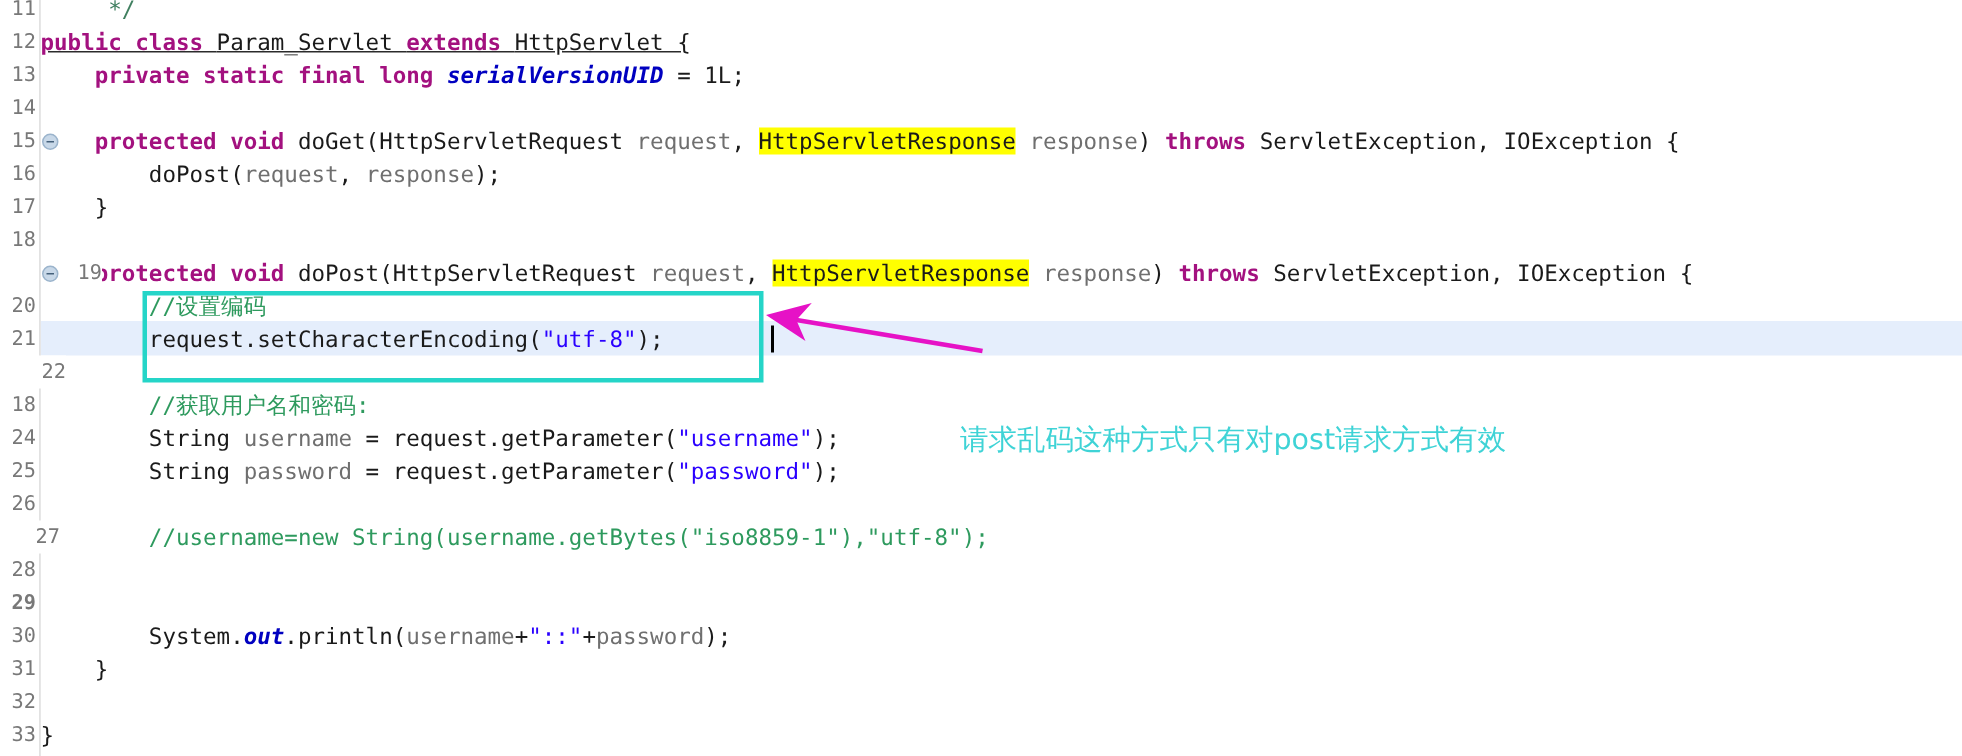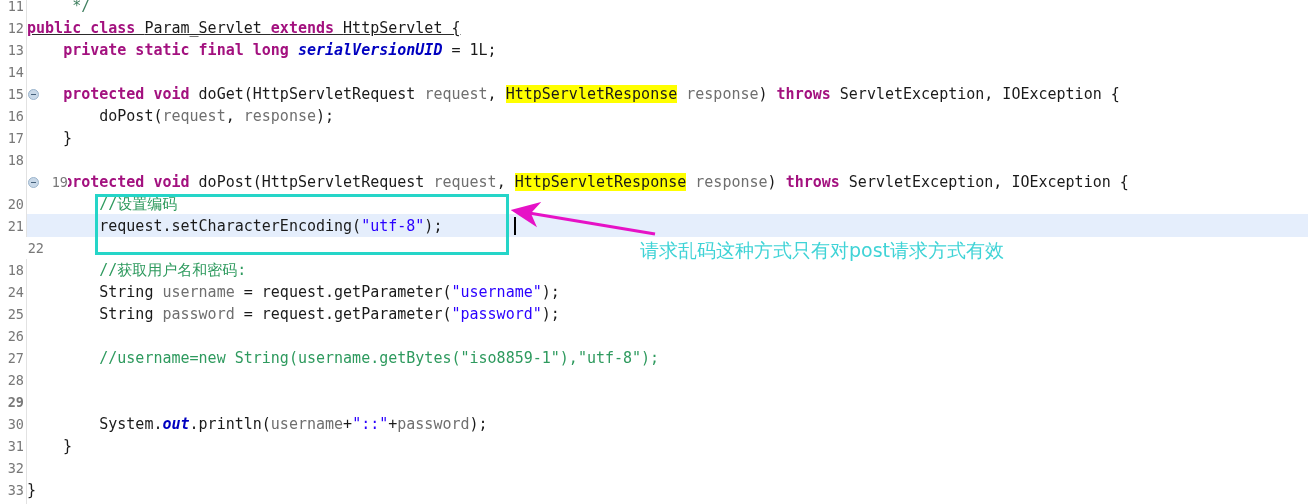--- a/index.html
+++ b/index.html
@@ -119,20 +119,21 @@
     z-index: 5;
     pointer-events: none;
   }
   .anno-text {
     position: absolute;
     color: #3fd3d6;
     font-family: "DejaVu Sans", "Liberation Sans", sans-serif;
     font-size: 19px;
     white-space: nowrap;
     z-index: 6;
+    margin-top: 42px;
   }
   .arrow-svg {
     position: absolute;
     z-index: 6;
     pointer-events: none;
   }
 </style>
 </head>
 <body>
 
@@ -182,21 +183,21 @@
       <div class="gline" style="top: 127px; z-index: 5;">17</div>
       <div class="gline" style="top: 149px; z-index: 5;">18</div>
       <div class="gline" style="top: 171px; z-index: 5; margin-left: 44px;">19</div>
       <div class="gline" style="top: 193px; z-index: 5;">20</div>
       <div class="gline" style="top: 215px; z-index: 5;">21</div>
       <div class="gline" style="top: 237px; z-index: 5; padding-left: 20px;">22</div>
       <div class="gline" style="top: 259px; z-index: 5;">18</div>
       <div class="gline" style="top: 281px; z-index: 5;">24</div>
       <div class="gline" style="top: 303px; z-index: 5;">25</div>
       <div class="gline" style="top: 325px; z-index: 5;">26</div>
-      <div class="gline" style="top: 347px; z-index: 5;">27</div>
+      <div class="gline" style="top: 347px; z-index: 5; margin-left: 16px;">27</div>
       <div class="gline" style="top: 369px; z-index: 5;">28</div>
       <div class="gline" style="top: 391px; z-index: 5; font-weight: bold;">29</div>
       <div class="gline" style="top: 413px; z-index: 5;">30</div>
       <div class="gline" style="top: 435px; z-index: 5;">31</div>
       <div class="gline" style="top: 457px; z-index: 5;">32</div>
       <div class="gline" style="top: 479px; z-index: 5;">33</div>
       <div class="gline" style="top: 501px; z-index: 5;">34</div>
       <div class="fold" style="top: 89px;"></div>
       <div class="fold" style="top: 177px;"></div>
     </div>

